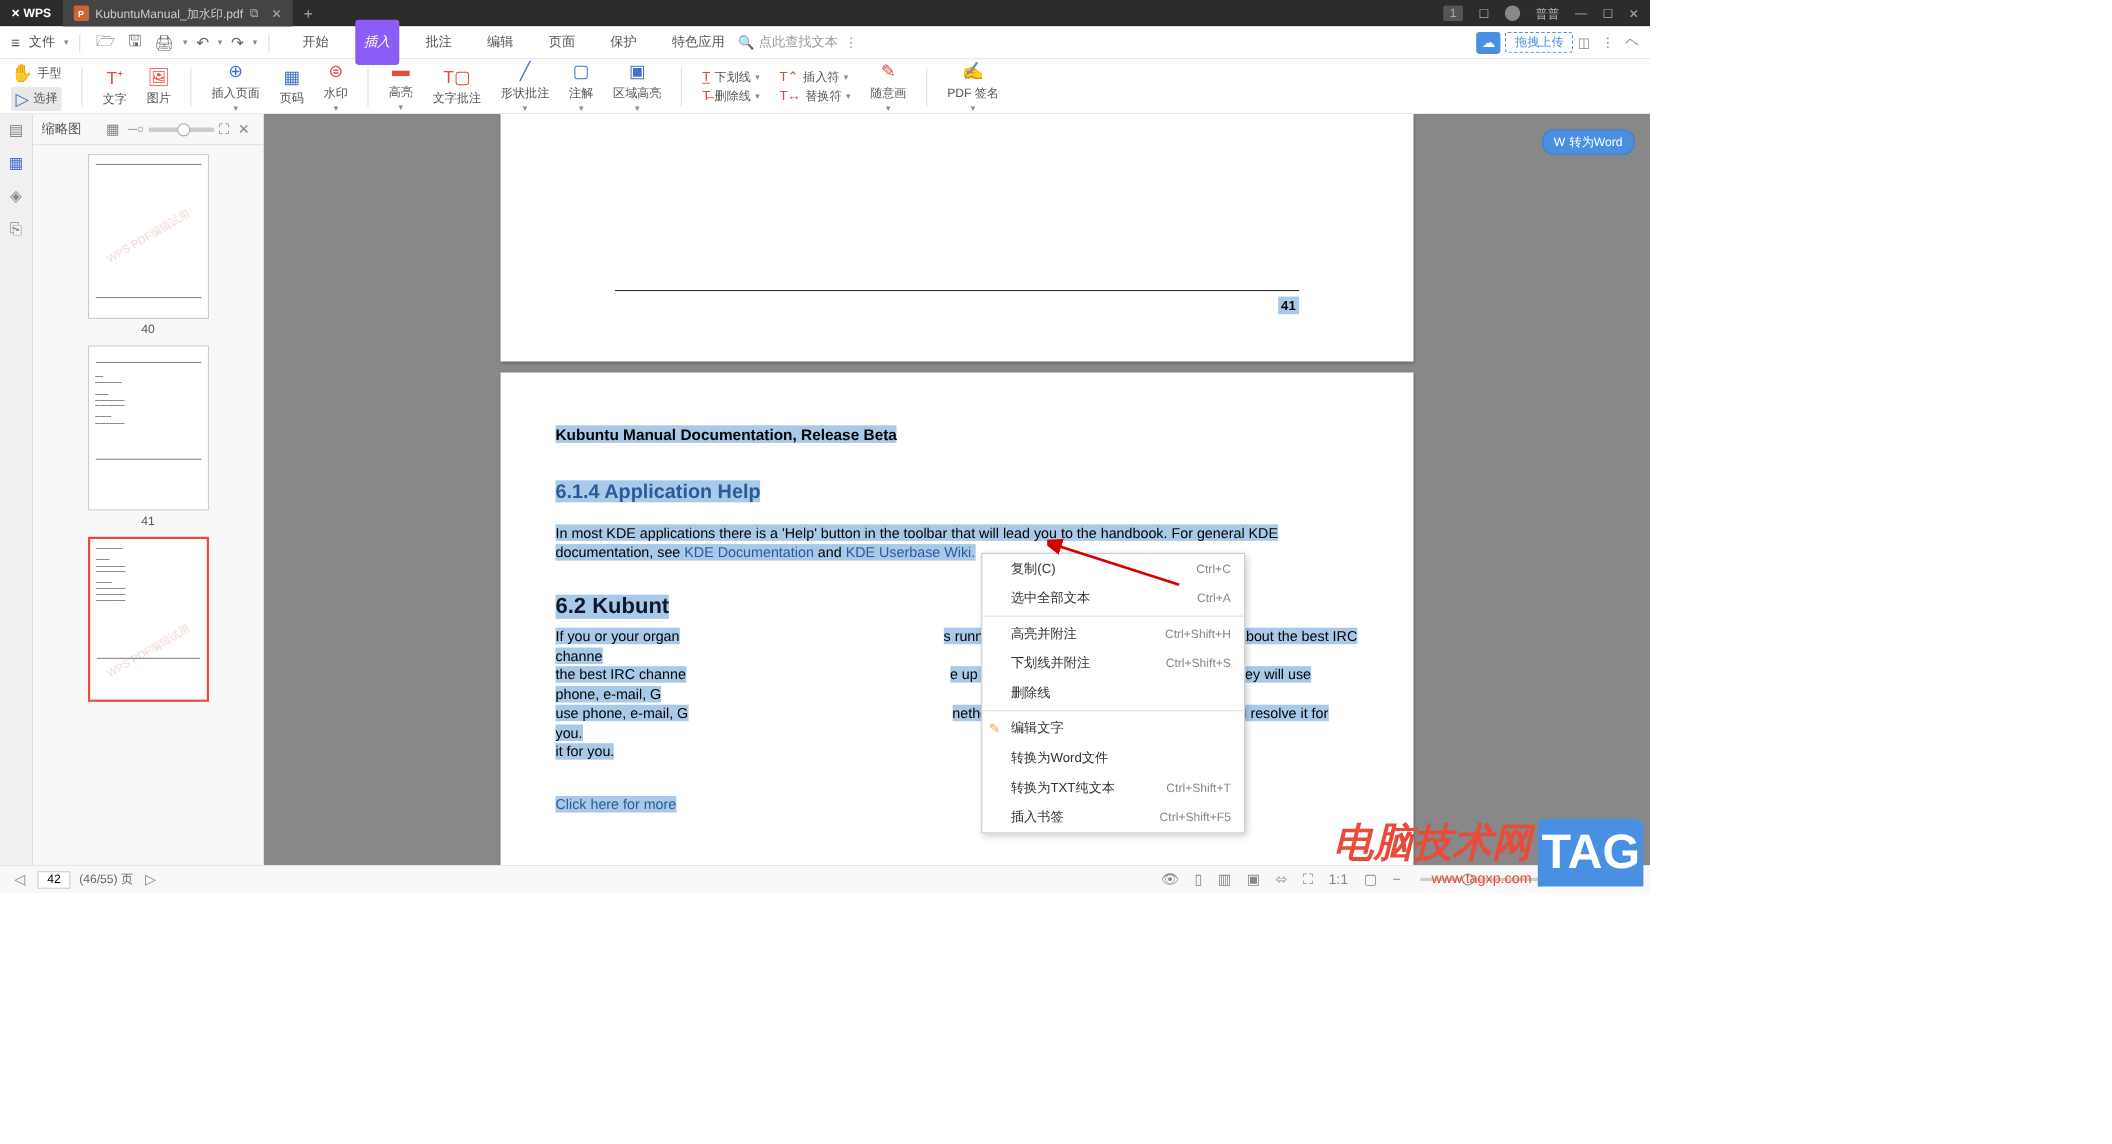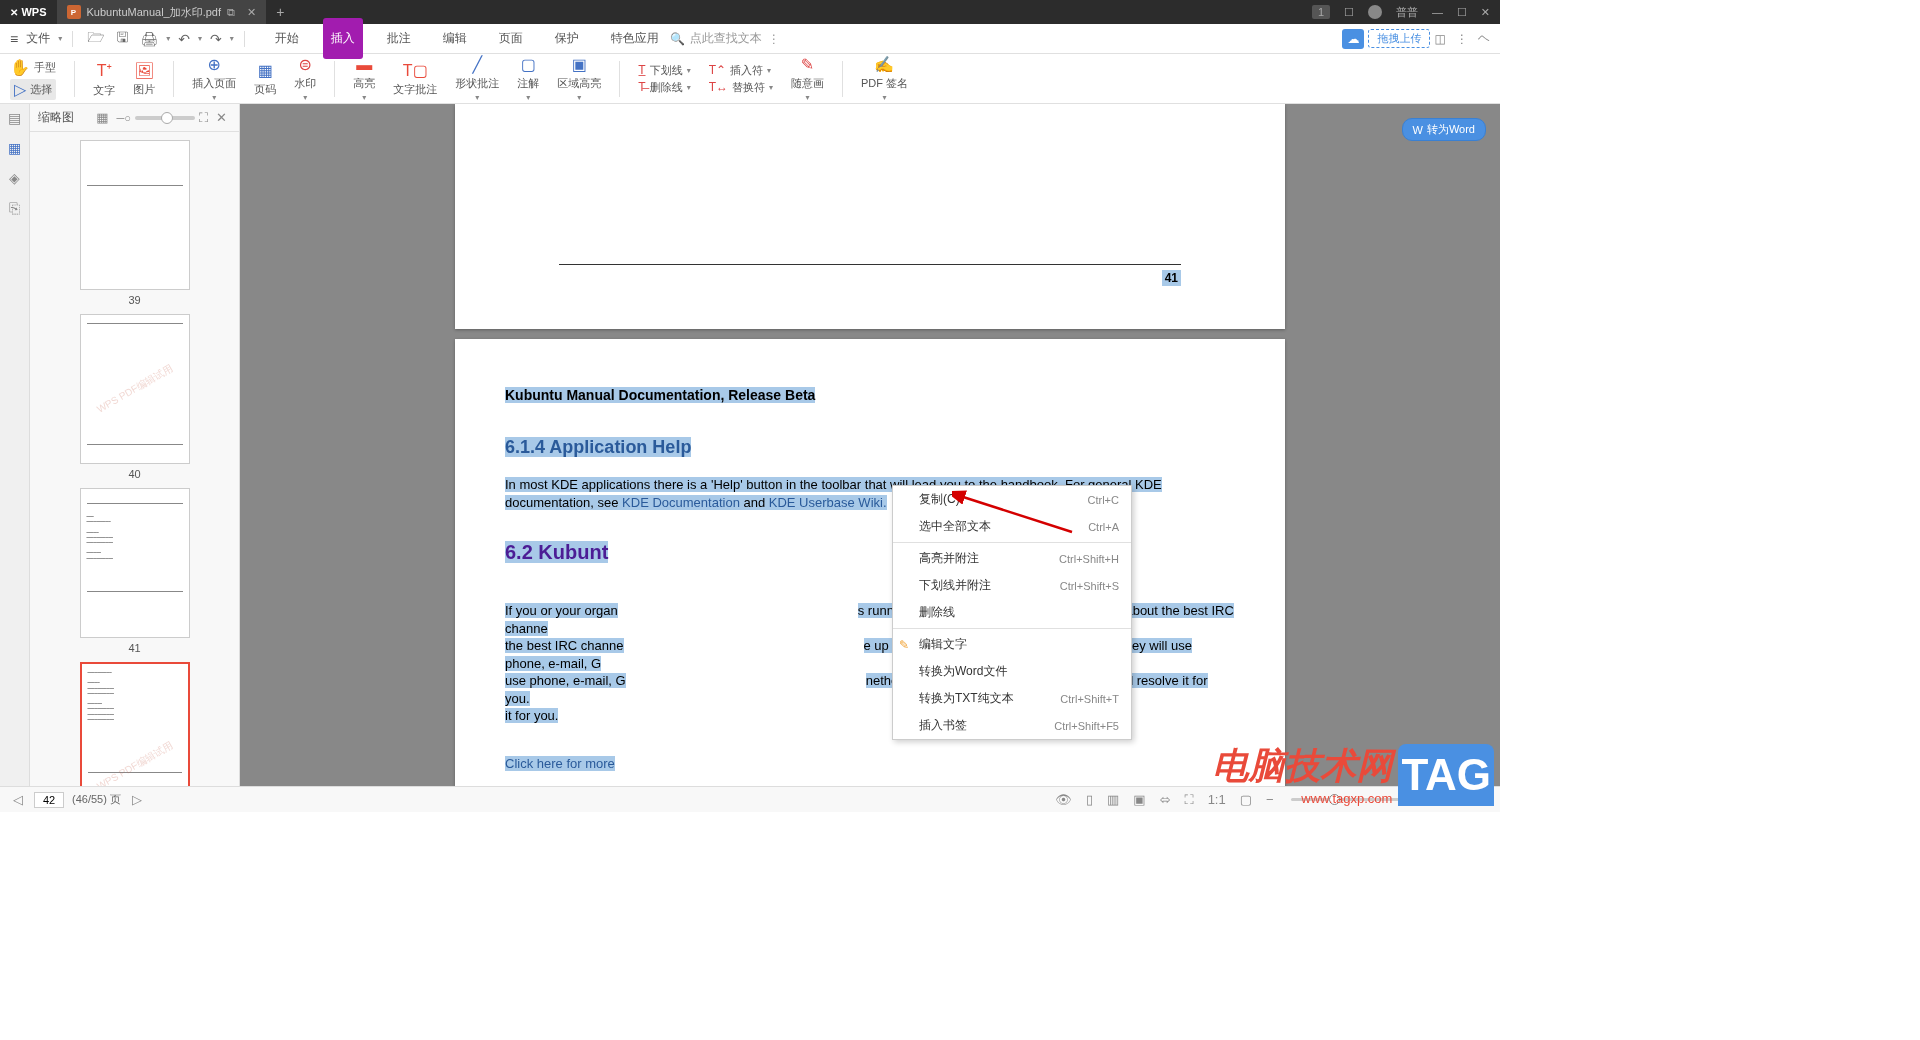--- a/index.html
+++ b/index.html
@@ -19,21 +19,21 @@
 .titlebar .avatar { width: 14px; height: 14px; background: #888; border-radius: 50%; display: inline-block; }
 
 
 .menubar { height: 30px; background: #fff; border-bottom: 1px solid #e0e0e0; display: flex; align-items: center; font-size: 12px; color: #555; padding: 0 10px; gap: 4px; }
 .menubar .hamburger { font-size: 14px; }
 .menubar .file-label { padding: 0 4px; }
 .menubar .dropdown-arrow { font-size: 8px; color: #888; }
 .menubar .sep { width: 1px; height: 16px; background: #ddd; margin: 0 6px; }
 .menubar .icon-btn { padding: 0 4px; color: #666; font-size: 14px; }
 .menubar .menu-item { padding: 0 8px; margin-left: 12px; }
-.menubar .menu-item.active { background: #a21caf; color: #fff; border-radius: 3px; padding: 12px 8px; }
+.menubar .menu-item.active { background: #8b5cf6; color: #fff; border-radius: 3px; padding: 12px 8px; font-style: italic; }
 .menubar .search-box { display: flex; align-items: center; gap: 4px; color: #999; }
 .menubar .spacer { flex: 1; }
 .menubar .cloud-btn { background: #4a90e2; color: #fff; width: 22px; height: 20px; border-radius: 3px; display: flex; align-items: center; justify-content: center; font-size: 12px; }
 .menubar .upload-btn { border: 1px dashed #4a90e2; color: #4a90e2; padding: 1px 8px; border-radius: 3px; font-size: 11px; }
 .menubar .right-icons { display: flex; gap: 10px; color: #888; align-items: center; }
 
 
 .ribbon { height: 50px; background: #fff; border-bottom: 1px solid #e0e0e0; display: flex; align-items: center; padding: 0 10px; gap: 18px; font-size: 11px; color: #555; }
 .ribbon .rgroup { display: flex; flex-direction: column; gap: 2px; }
 .ribbon .rgroup2 { display: flex; flex-direction: column; align-items: center; gap: 2px; }
@@ -67,21 +67,21 @@
 .page { background: #fff; margin: 0 auto 10px auto; width: 830px; position: relative; box-shadow: 0 1px 3px rgba(0,0,0,0.3); }
 .page1 { height: 225px; padding: 40px 50px 20px 50px; }
 .page1 .hr { border-top: 1px solid #333; margin: 120px 54px 0 54px; }
 .page1 .pnum { text-align: right; margin: 6px 54px 0 0; font-size: 12px; font-weight: bold; }
 .page1 .pnum span { background: #a8c9e8; padding: 1px 3px; }
 .page2 { min-height: 500px; padding: 48px 50px; font-family: Georgia, serif; }
 .hl { background: #a8c9e8; }
 .page2 .doc-title { font-size: 14px; font-weight: bold; margin-bottom: 34px; }
 .page2 .sec-title { font-size: 18px; font-weight: bold; color: #2a5a9a; margin-bottom: 18px; }
 .page2 .para { font-size: 13px; line-height: 1.35; margin-bottom: 30px; }
-.page2 .sec-title2 { font-size: 20px; font-weight: bold; color: #4c1d95; margin-bottom: 38px; }
+.page2 .sec-title2 { font-size: 20px; font-weight: bold; color: #0f172a; margin-bottom: 6px; }
 
 .convert-btn { position: absolute; top: 14px; right: 14px; background: #4a90e2; color: #fff; font-size: 11px; padding: 3px 10px; border-radius: 10px; display: flex; align-items: center; gap: 4px; border: 1px solid #3a80d2; }
 
 
 .ctx { position: absolute; background: #fff; border: 1px solid #ccc; box-shadow: 2px 2px 6px rgba(0,0,0,0.2); font-size: 12px; width: 240px; z-index: 100; }
 .ctx .ctx-item { display: flex; align-items: center; padding: 5px 12px 5px 26px; position: relative; color: #333; }
 .ctx .ctx-item .cicon { position: absolute; left: 6px; font-size: 12px; }
 .ctx .ctx-item .shortcut { margin-left: auto; color: #888; font-size: 11px; }
 .ctx .ctx-sep { height: 1px; background: #e0e0e0; margin: 2px 0; }
 
@@ -272,26 +272,20 @@
       <div class="spacer"></div>
       <span class="ticon">▦</span>
       <span class="ticon" style="font-size:11px;">─○</span>
       <div class="slider"></div>
       <span class="ticon">⛶</span>
       <span class="ticon">✕</span>
     </div>
     <div class="thumb-list">
       <div class="thumb-item">
         <div class="thumb-page">
-            <div style="border-top:1px solid #888;margin-top:38px;"></div>
-          </div>
-        <div class="thumb-num">39</div>
-      </div>
-      <div class="thumb-item">
-        <div class="thumb-page">
           <div style="border-top:1px solid #888;margin-top:2px;"></div>
           <div class="watermark">WPS PDF编辑试用</div>
           <div style="border-top:1px solid #888;margin-top:120px;"></div>
         </div>
         <div class="thumb-num">40</div>
       </div>
       <div class="thumb-item">
         <div class="thumb-page">
           <div style="border-top:1px solid #888;margin-top:8px;"></div>
           <div style="color:#666;margin-top:10px;line-height:1.3;">━━━<br>━━━━━━━━━━<br><br>━━━━━<br>━━━━━━━━━━━<br>━━━━━━━━━━━<br><br>━━━━━━<br>━━━━━━━━━━━</div>
@@ -331,21 +325,21 @@
       <div class="sec-title2"><span class="hl">6.2  Kubunt</span></div>
       <div class="para">
         <span class="hl">If you or your organ</span><span style="display:inline-block;width:240px;"></span><span class="hl">s running Kubuntu but you don't want to worry about the best IRC channe</span><br>
         <span class="hl">the best IRC channe</span><span style="display:inline-block;width:240px;"></span><span class="hl">e up the office in England to get some help.  They will use phone, e-mail, G</span><br>
         <span class="hl">use phone, e-mail, G</span><span style="display:inline-block;width:240px;"></span><span class="hl">nethod you like to help diagnose the issue and resolve it for you.</span><br>
         <span class="hl">it for you.</span>
       </div>
       <div class="para"><span class="hl" style="color:#2a5a9a;">Click here for more</span></div>
     </div>
 
-    <div class="ctx" style="left:652px; top:381px;">
+    <div class="ctx" style="left:652px; top:399px;">
       <div class="ctx-item">
           <span>复制(C)</span>
           <span class="shortcut">Ctrl+C</span>
         </div>
       <div class="ctx-item">
           <span>选中全部文本</span>
           <span class="shortcut">Ctrl+A</span>
         </div>
       <div class="ctx-sep"></div>
       <div class="ctx-item">

